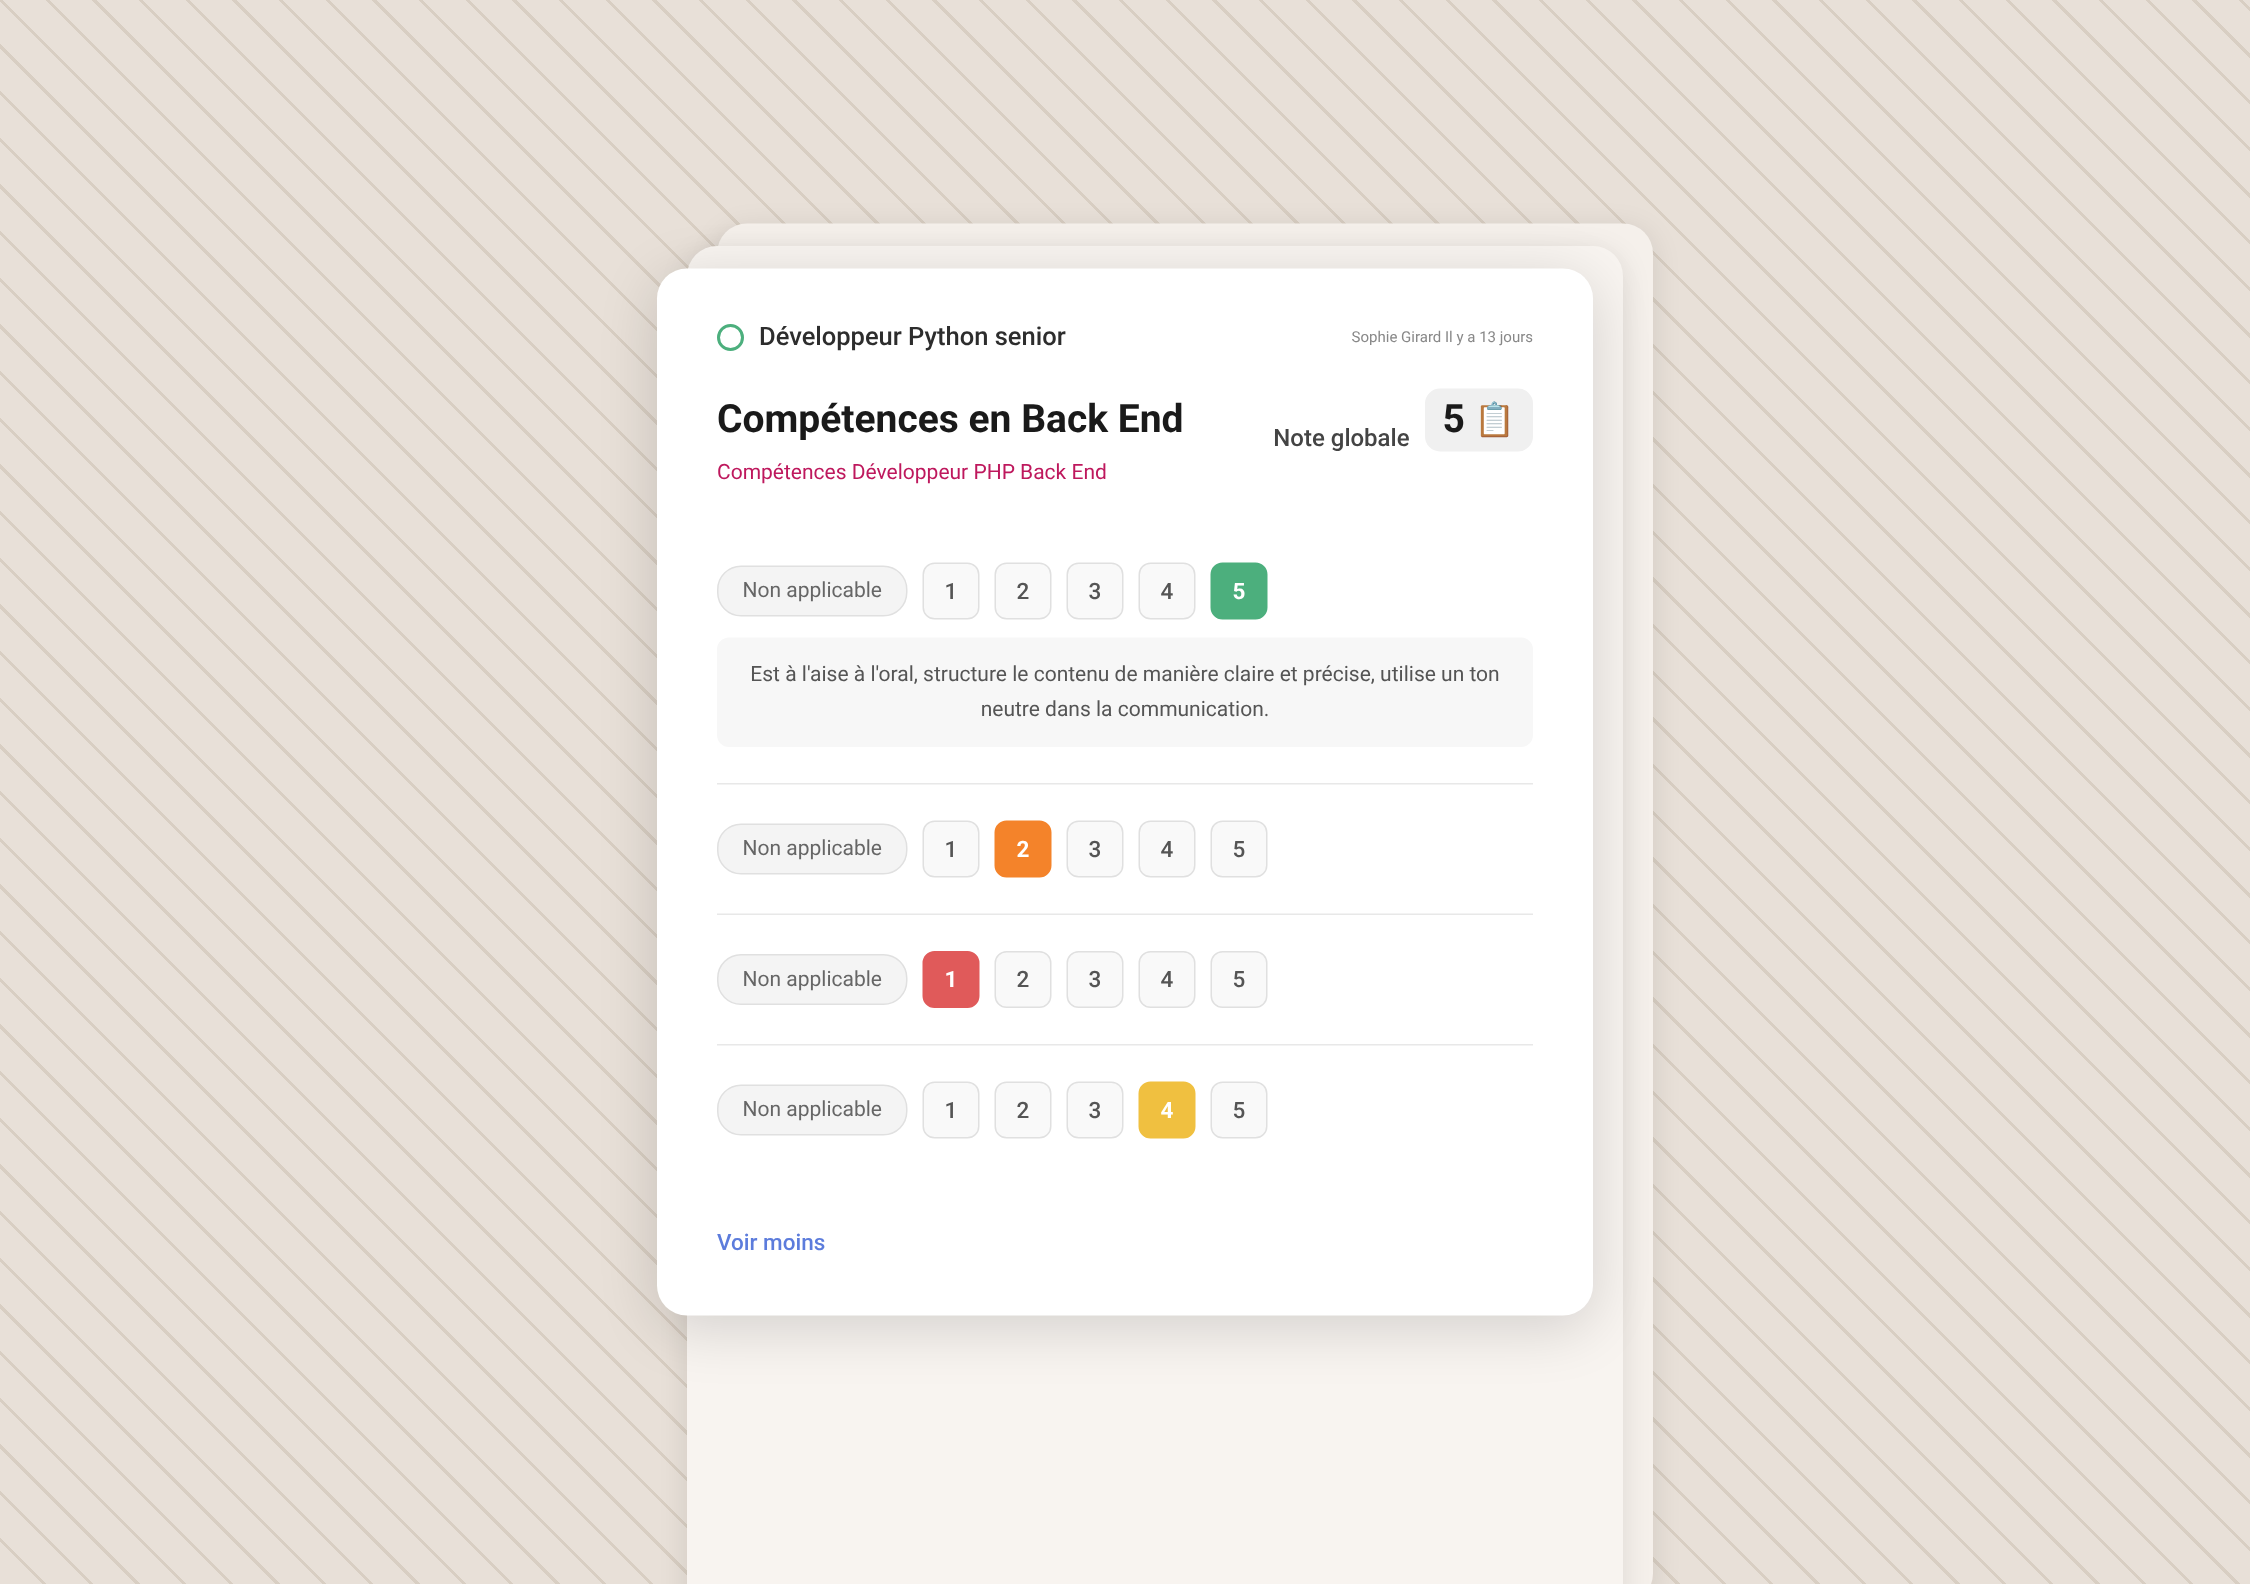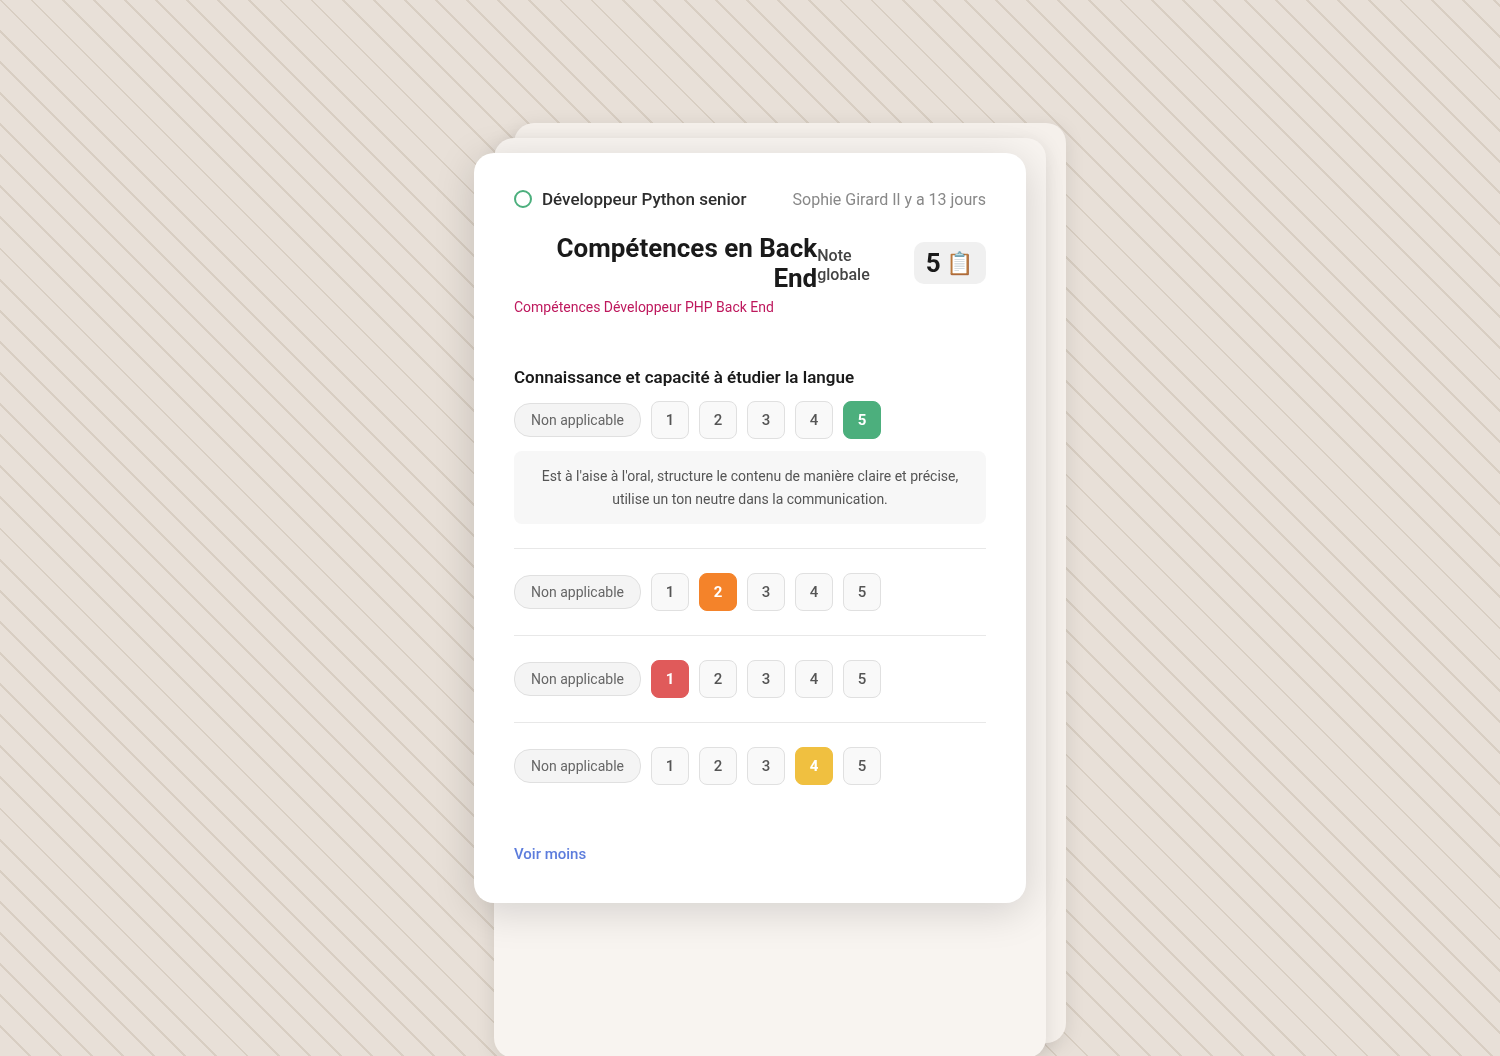--- a/index.html
+++ b/index.html
@@ -28,21 +28,21 @@
         transparent,
         transparent 20px,
         rgba(180,165,145,0.3) 20px,
         rgba(180,165,145,0.3) 22px
       );
     }
 
     
     .card-stack {
       position: relative;
-      width: 552px;
+      width: 624px;
     }
 
     .card-back-2 {
       position: absolute;
       top: -30px;
       left: 40px;
       right: -40px;
       height: 920px;
       background: #f5f0eb;
       border-radius: 20px;
@@ -92,21 +92,21 @@
       flex-shrink: 0;
     }
 
     .job-title {
       font-size: 17px;
       font-weight: 500;
       color: #2d2d2d;
     }
 
     .meta-info {
-      font-size: 16px;
+      font-size: 10px;
       color: #888;
     }
 
     
     .section-title-row {
       display: flex;
       align-items: center;
       justify-content: space-between;
       margin-bottom: 6px;
     }
@@ -287,21 +287,20 @@
         <div class="note-value-box">
           <span class="note-number">5</span>
           <span class="note-icon">📋</span>
         </div>
       </div>
     </div>
     <p class="section-subtitle">Compétences Développeur PHP Back End</p>
 
     
     <div class="competency-block">
-      <div class="competency-name">Connaissance et capacité à étudier la langue</div>
       <div class="rating-row">
         <button class="na-button">Non applicable</button>
         <button class="rating-btn">1</button>
         <button class="rating-btn">2</button>
         <button class="rating-btn">3</button>
         <button class="rating-btn">4</button>
         <button class="rating-btn active-green">5</button>
       </div>
       <div class="comment-box">Est à l'aise à l'oral, structure le contenu de manière claire et précise, utilise un ton neutre dans la communication.</div>
     </div>

